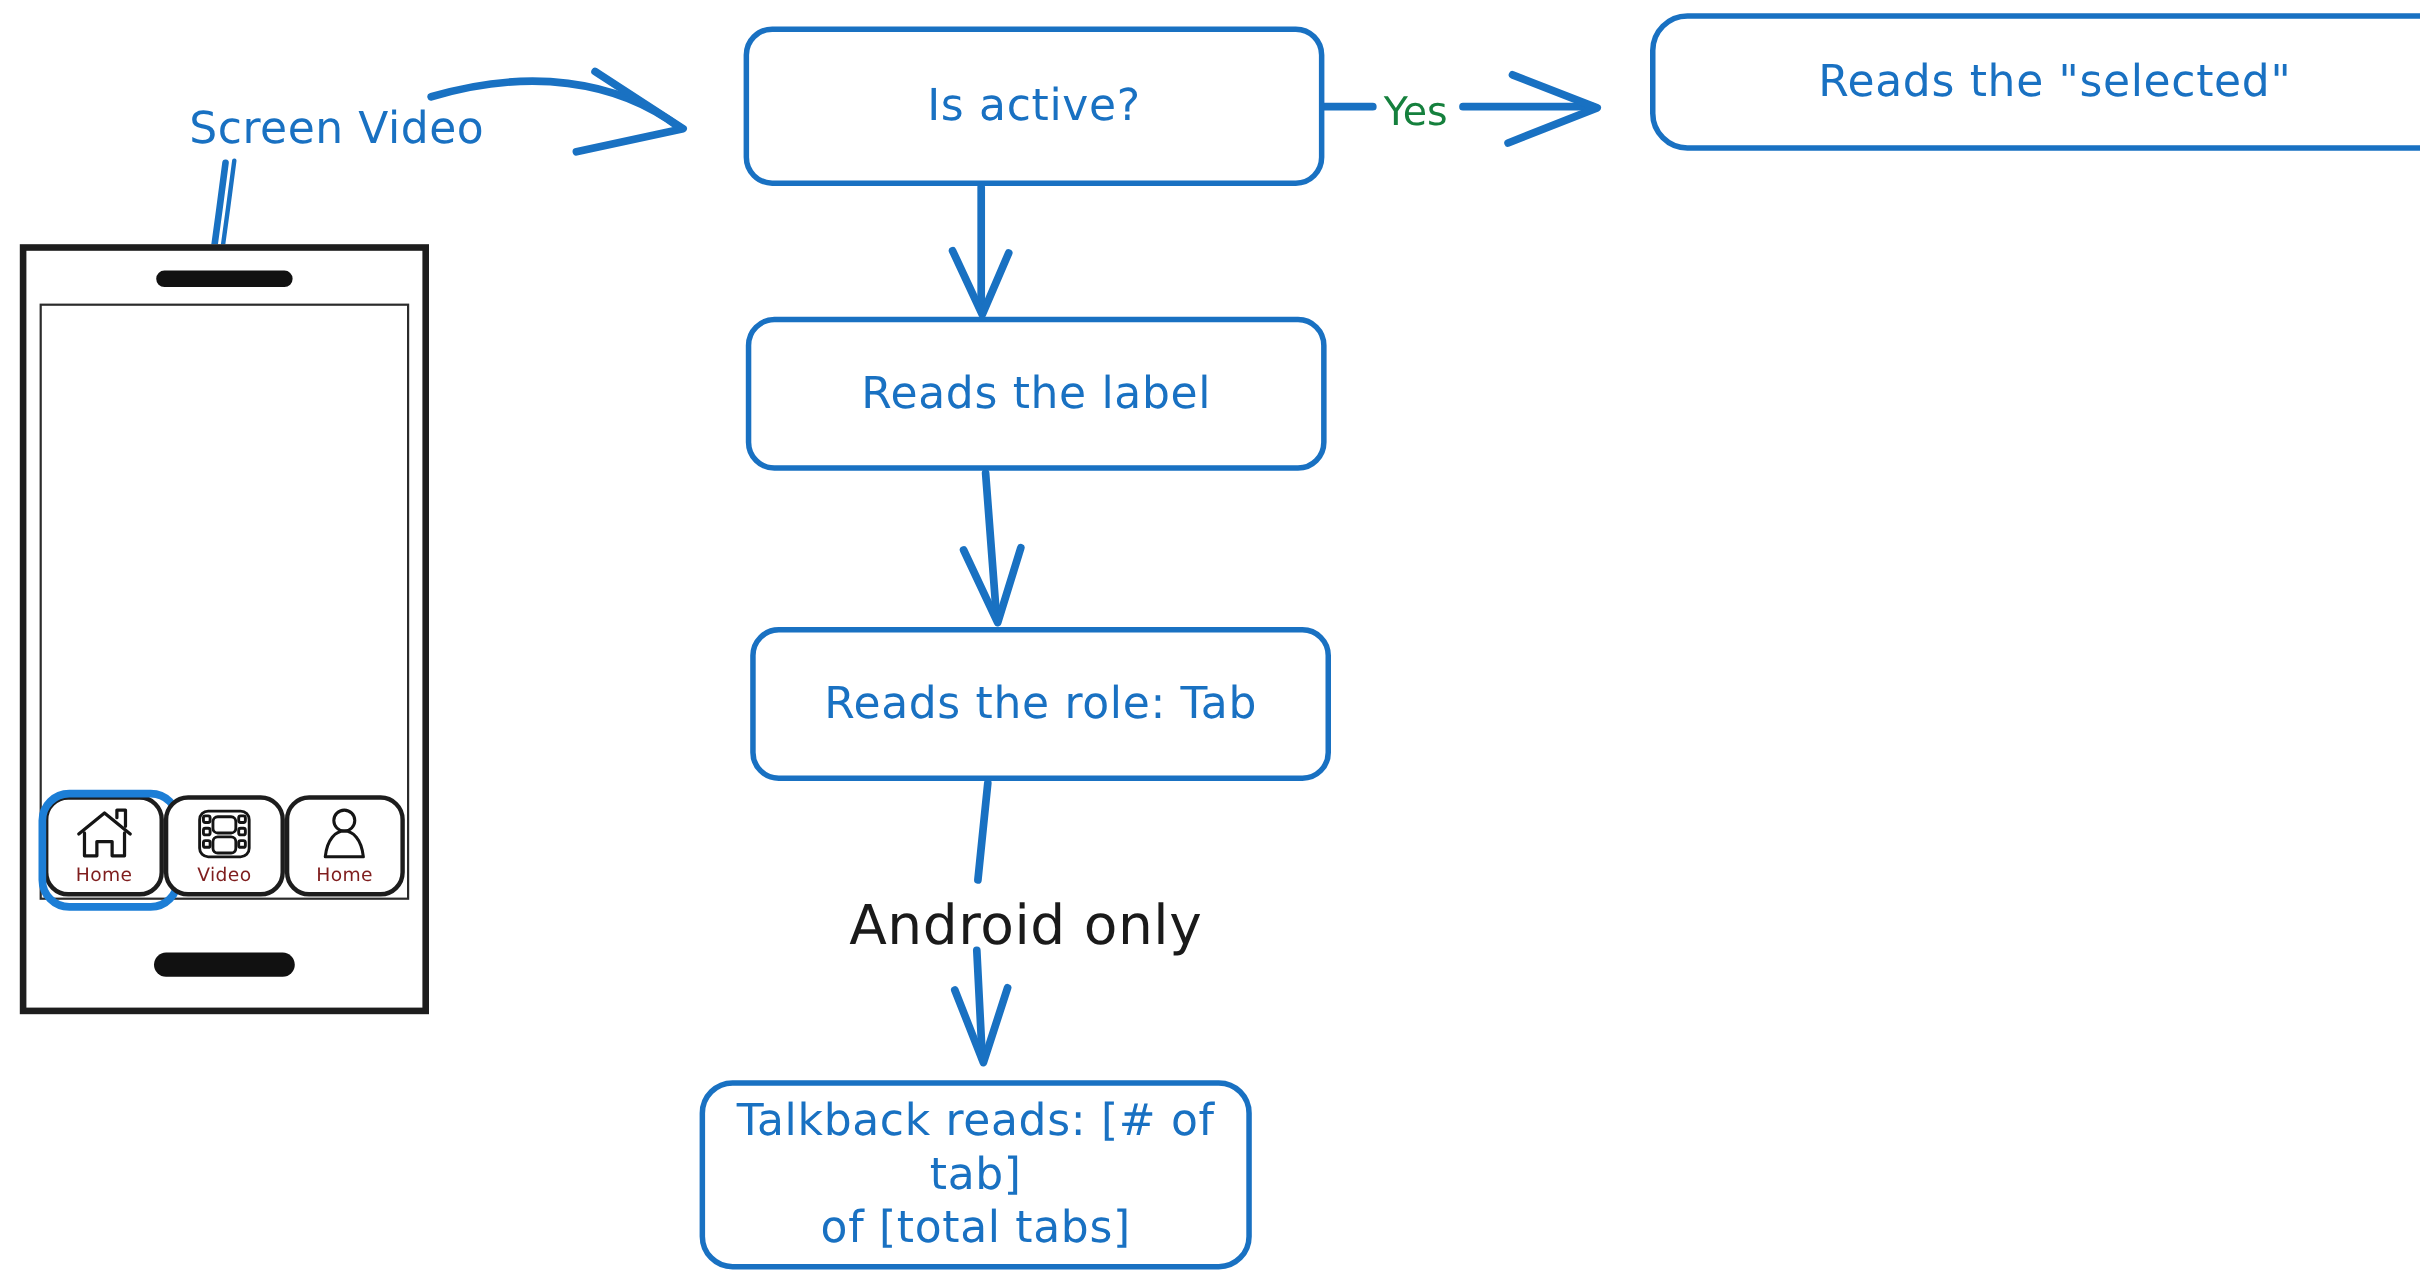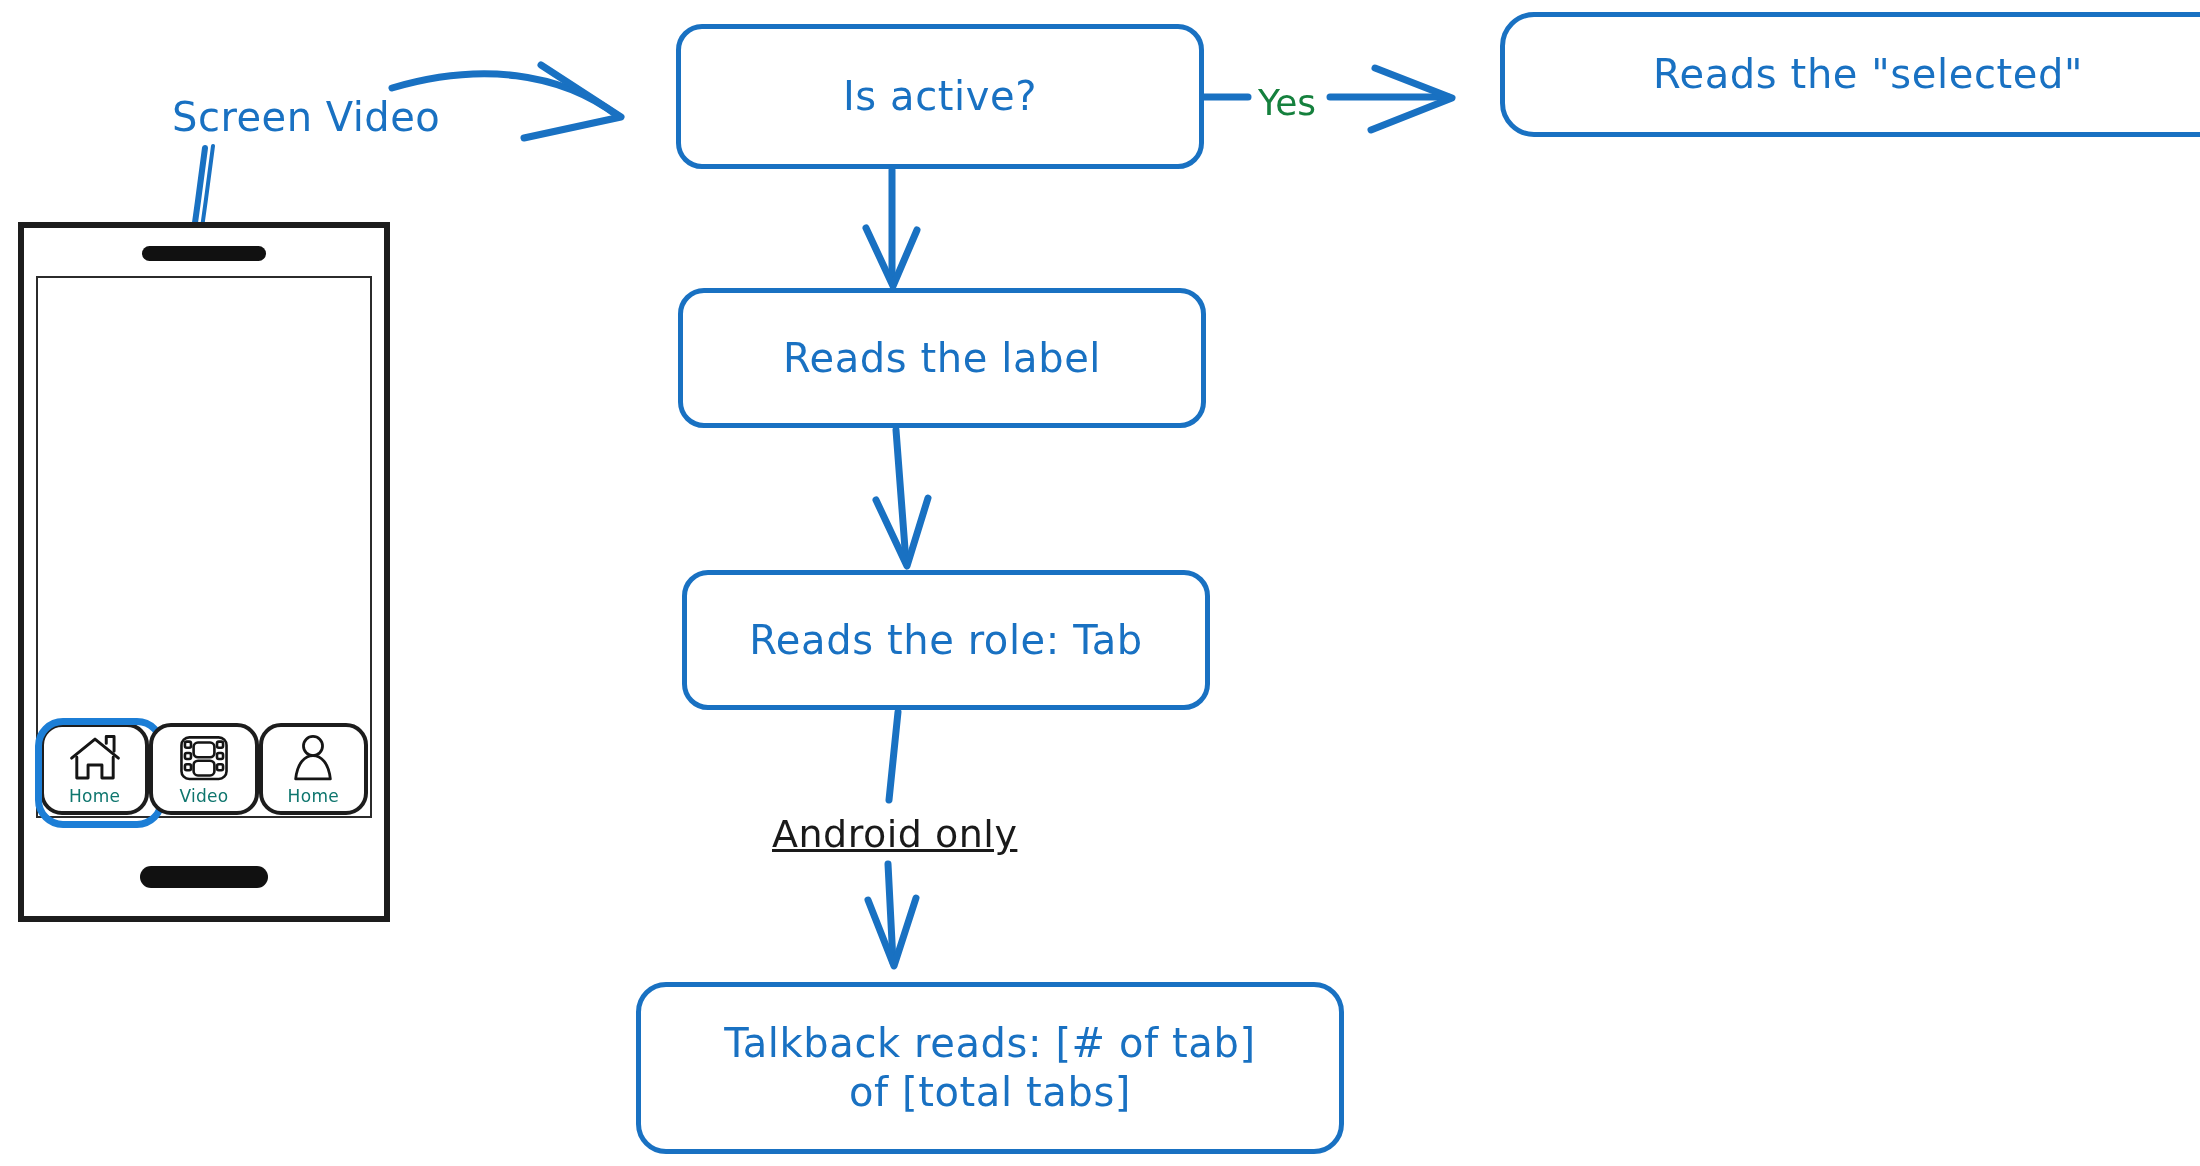--- a/index.html
+++ b/index.html
@@ -45,45 +45,44 @@
     margin-left: 48px;
   }
   .node-text {
     display: block;
     white-space: pre-line;
   }
   #node-is-active   { left: 628px; top: 24px;  width: 528px; height: 145px; }
   #node-selected    { left: 1452px; top: 12px; width: 736px; height: 125px; border-radius: 34px; }
   #node-label       { left: 630px; top: 288px; width: 528px; height: 140px; }
   #node-role        { left: 634px; top: 570px; width: 528px; height: 140px; }
-  #node-talkback    { left: 588px; top: 982px; width: 708px; height: 172px; border-radius: 30px; }
+  #node-talkback    { left: 588px; top: 982px; width: 502px; height: 172px; border-radius: 30px; }
 
   
   .edge-label {
     position: absolute;
     font-family: "DejaVu Sans", sans-serif;
     white-space: nowrap;
   }
   #label-screen-reader {
     left: 172px; top: 94px;
     font-size: 40px;
     color: #1971c2;
     letter-spacing: 0.5px;
   }
   #label-yes {
     left: 1258px; top: 82px;
     font-size: 36px;
     color: #15803d;
   }
   #label-android-only {
     left: 772px; top: 812px;
-    font-size: 38px;
+    font-size: 50px;
     color: #1a1a1a;
     letter-spacing: 0.5px;
-    text-decoration: underline;
   }
 
   
   #phone {
     position: absolute;
     left: 18px;
     top: 222px;
     width: 372px;
     height: 700px;
     box-sizing: border-box;
@@ -148,21 +147,21 @@
     padding-top: 6px;
   }
   .tab-icon {
     width: 56px;
     height: 52px;
     display: block;
   }
   .tab-label {
     font-family: "DejaVu Sans", sans-serif;
     font-size: 17px;
-    color: #0f766e;
+    color: #7f1d1d;
     margin-top: 1px;
     letter-spacing: 0.3px;
   }
   
   #tab-home-ring {
     position: absolute;
     left: -9px;
     top: -9px;
     width: 130px;
     height: 110px;

